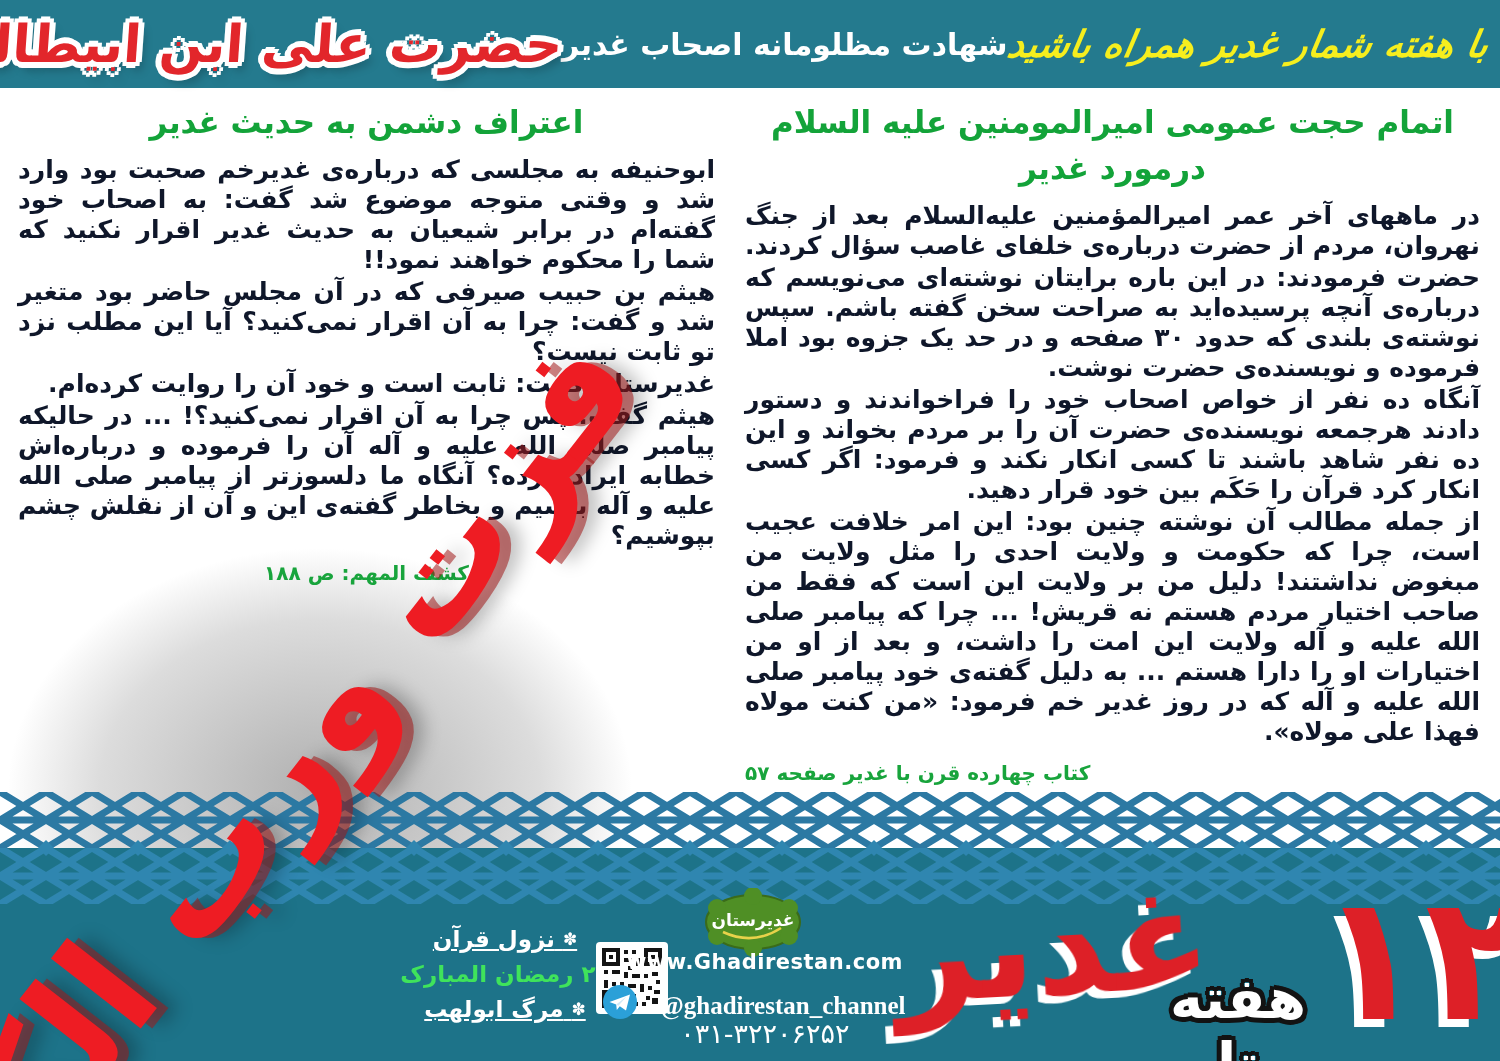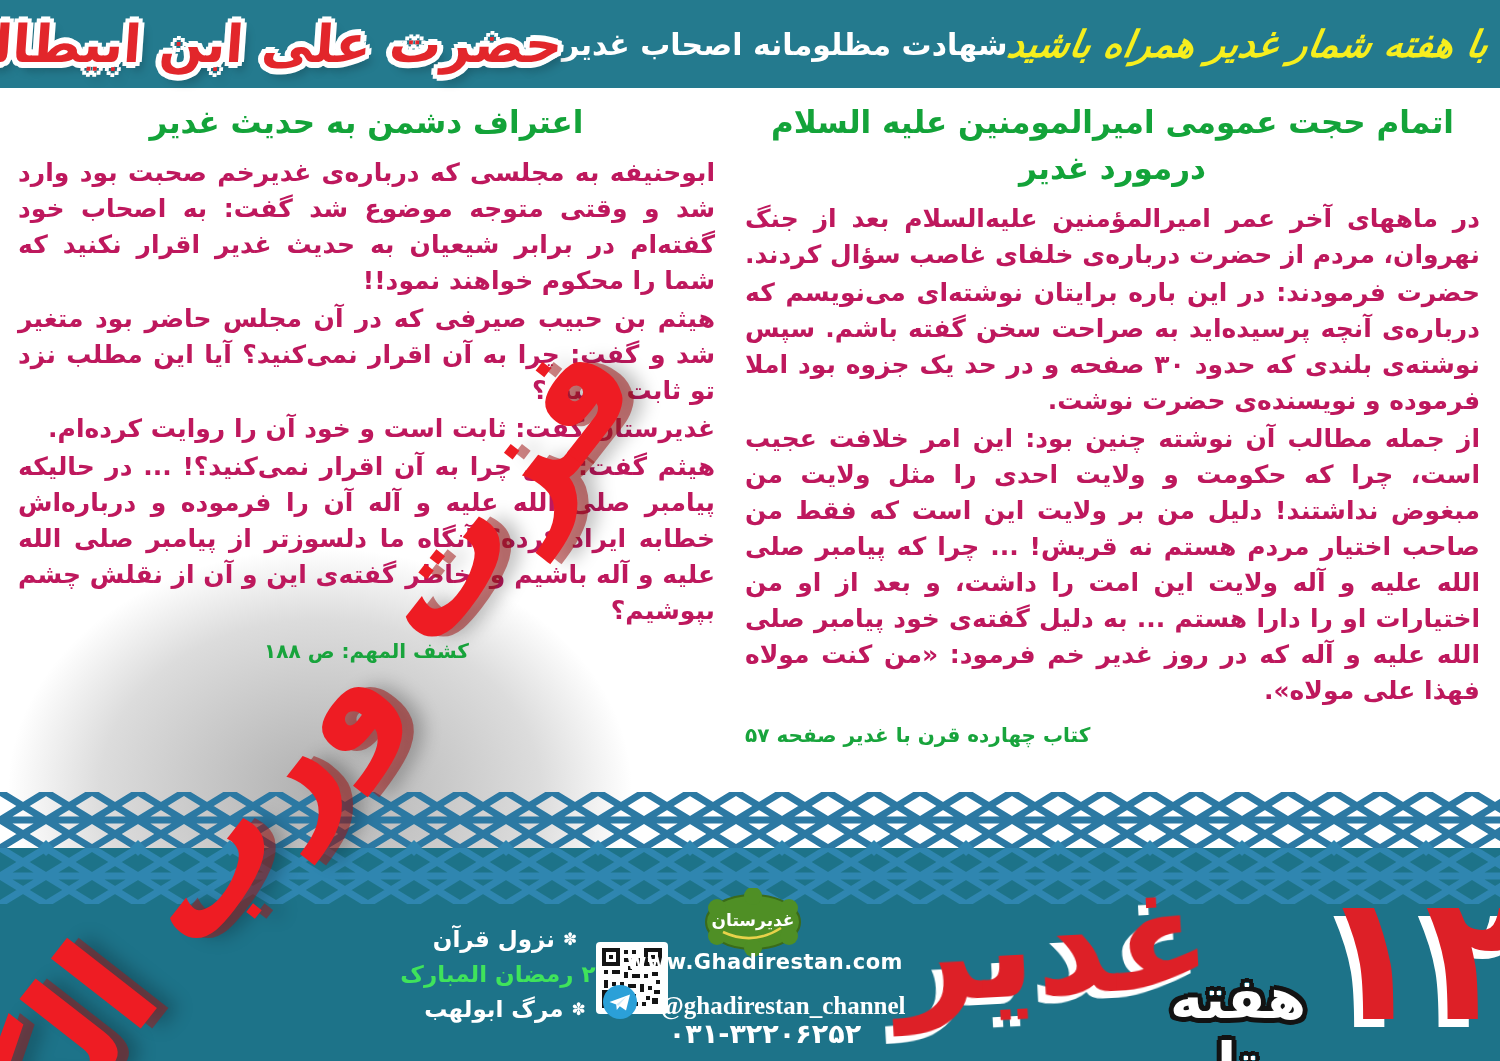--- a/index.html
+++ b/index.html
@@ -30,21 +30,21 @@
   }
   
   .col{position:absolute;top:95px;z-index:3;}
   .col-right{right:20px;width:735px;}
   .col-left{left:18px;width:697px;}
   .col h2{
     margin:4px 0 10px 0;text-align:center;color:#13a339;
     font-size:31px;line-height:46px;font-weight:bold;
   }
   .col p{
-    margin:0 0 2px 0;color:#be185d;font-size:25px;line-height:36px;
+    margin:0 0 2px 0;color:#0f172a;font-size:25px;line-height:30px;
     font-weight:bold;text-align:justify;text-justify:inter-word;
   }
   .source{
     color:#18a43c;font-size:20px;font-weight:bold;margin-top:14px;
   }
   .source-right{text-align:left;}
   .source-left{text-align:center;margin-top:10px;}
   
   .cal-shadow{
     position:absolute;left:-80px;top:480px;width:800px;height:620px;
@@ -62,39 +62,39 @@
   .band{position:absolute;left:0;top:792px;z-index:4;display:block;}
   
   .footer{
     position:absolute;left:0;top:904px;width:1500px;height:157px;
     background:#1d7389;z-index:5;
   }
   .events{
     position:absolute;left:330px;top:18px;width:350px;text-align:center;z-index:7;
   }
   .event-date{color:#3fe35b;font-size:23px;font-weight:bold;line-height:35px;}
-  .event-label{color:#ffffff;font-size:23px;font-weight:bold;line-height:35px;}
+  .event-label{color:#ffffff;font-size:23px;font-weight:bold;line-height:35px;text-decoration:underline;}
   .star{font-size:17px;vertical-align:2px;}
   .qr{position:absolute;left:596px;top:38px;z-index:7;}
   .logo{position:absolute;left:703px;top:-16px;z-index:7;}
   .site{
     position:absolute;left:600px;top:46px;width:330px;text-align:center;z-index:7;
     color:#fff;font-size:21px;font-weight:bold;letter-spacing:.5px;
   }
   .tg-row{
     position:absolute;left:584px;top:80px;width:340px;z-index:7;
     display:flex;align-items:flex-end;justify-content:center;gap:22px;direction:ltr;
   }
   .tg-handle{
     color:#fff;font-size:25px;font-weight:bold;
     font-family:"Liberation Serif","DejaVu Serif",serif;
   }
   .phone{
     position:absolute;left:600px;top:114px;width:330px;text-align:center;z-index:7;
-    color:#fff;font-size:27px;font-weight:bold;direction:ltr;letter-spacing:2px;
+    color:#fff;font-size:27px;font-weight:normal;direction:ltr;letter-spacing:2px;
   }
   .cd-event{
     position:absolute;left:895px;top:-38px;z-index:7;
     color:#dd2027;font-size:140px;font-weight:bold;line-height:160px;
     transform:rotate(-3deg);
     filter:drop-shadow(-8px 7px 0 #ffffff);
   }
   .cd-label{
     position:absolute;left:1148px;top:62px;width:180px;text-align:center;z-index:7;
     color:#ffffff;font-size:56px;font-weight:bold;
@@ -121,20 +121,21 @@
   </div>
 
   <div class="cal-shadow"></div>
 
   <div class="col col-right">
     <h2>
       <span>اتمام حجت عمومی امیرالمومنین علیه السلام درمورد غدیر</span><br>
     </h2>
     <p>در ماههای آخر عمر امیرالمؤمنین علیه‌السلام بعد از جنگ نهروان، مردم از حضرت درباره‌ی خلفای غاصب سؤال کردند.</p>
     <p>حضرت فرمودند: در این باره برایتان نوشته‌ای می‌نویسم که درباره‌ی آنچه پرسیده‌اید به صراحت سخن گفته باشم. سپس نوشته‌ی بلندی که حدود ۳۰ صفحه و در حد یک جزوه بود املا فرموده و نویسنده‌ی حضرت نوشت.</p>
+    <p>آنگاه ده نفر از خواص اصحاب خود را فراخواندند و دستور دادند هرجمعه نویسنده‌ی حضرت آن را بر مردم بخواند و این ده نفر شاهد باشند تا کسی انکار نکند و فرمود: اگر کسی انکار کرد قرآن را حَکَم بین خود قرار دهید.</p>
     <p>از جمله مطالب آن نوشته چنین بود: این امر خلافت عجیب است، چرا که حکومت و ولایت احدی را مثل ولایت من مبغوض نداشتند! دلیل من بر ولایت این است که فقط من صاحب اختیار مردم هستم نه قریش! ... چرا که پیامبر صلی الله علیه و آله ولایت این امت را داشت، و بعد از او من اختیارات او را دارا هستم ... به دلیل گفته‌ی خود پیامبر صلی الله علیه و آله که در روز غدیر خم فرمود: «من کنت مولاه فهذا علی مولاه».</p>
     <div class="source source-right">کتاب چهارده قرن با غدیر صفحه ۵۷</div>
   </div>
 
   <div class="col col-left">
     <h2>اعتراف دشمن به حدیث غدیر</h2>
     <p>ابوحنیفه به مجلسی که درباره‌ی غدیرخم صحبت بود وارد شد و وقتی متوجه موضوع شد گفت: به اصحاب خود گفته‌ام در برابر شیعیان به حدیث غدیر اقرار نکنید که شما را محکوم خواهند نمود!!</p>
     <p>هیثم بن حبیب صیرفی که در آن مجلس حاضر بود متغیر شد و گفت: چرا به آن اقرار نمی‌کنید؟ آیا این مطلب نزد تو ثابت نیست؟</p>
     <p>غدیرستان گفت: ثابت است و خود آن را روایت کرده‌ام.</p>
     <p>هیثم گفت: پس چرا به آن اقرار نمی‌کنید؟! ... در حالیکه پیامبر صلی الله علیه و آله آن را فرموده و درباره‌اش خطابه ایراد کرده؟ آنگاه ما دلسوزتر از پیامبر صلی الله علیه و آله باشیم و بخاطر گفته‌ی این و آن از نقلش چشم بپوشیم؟</p>

